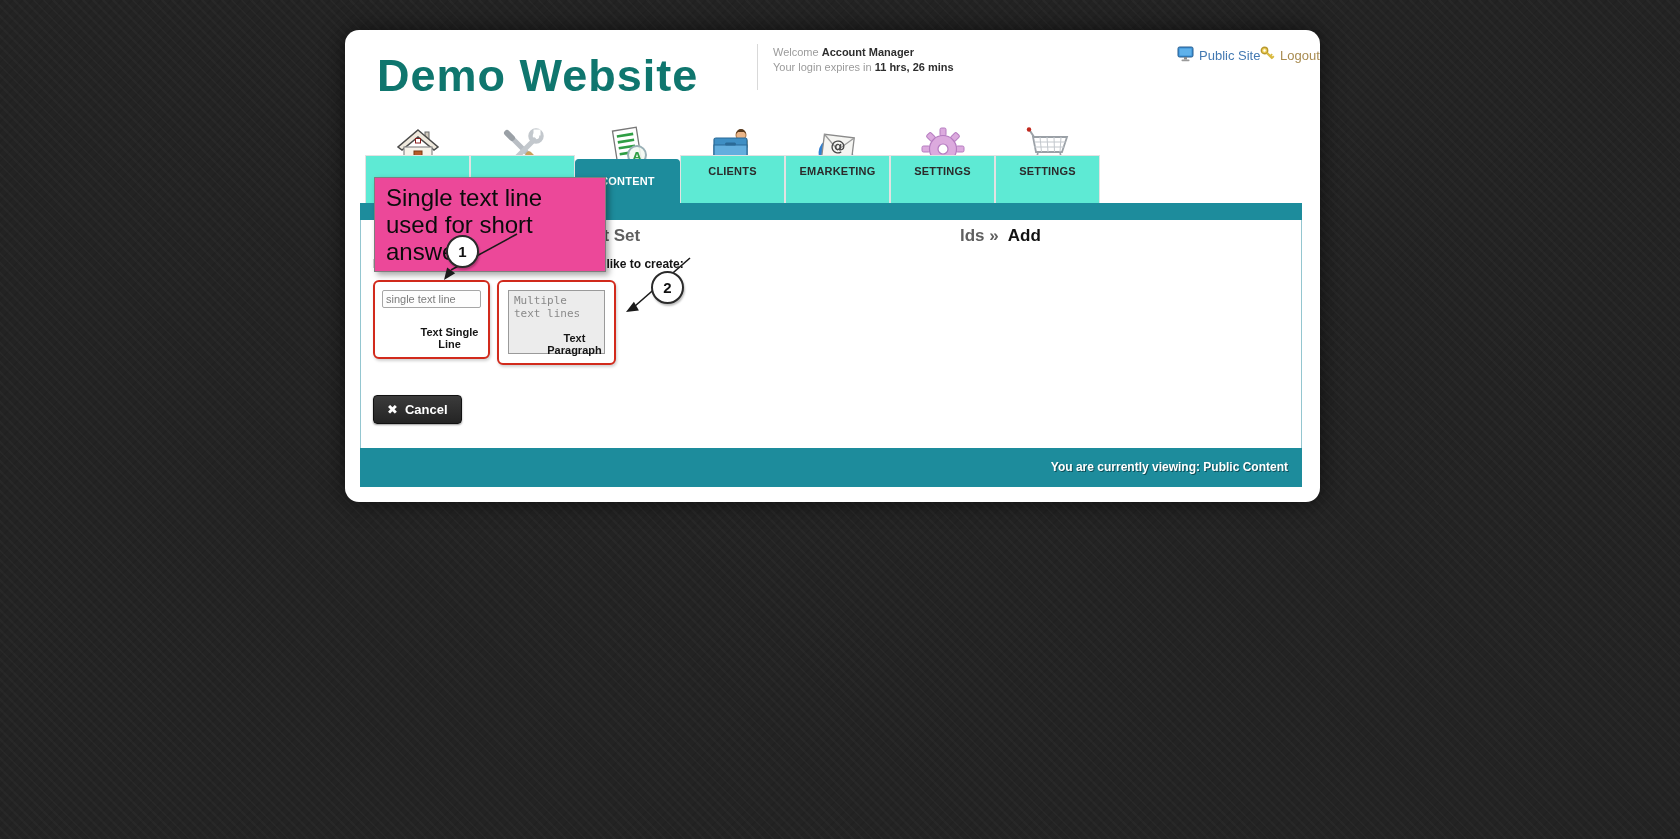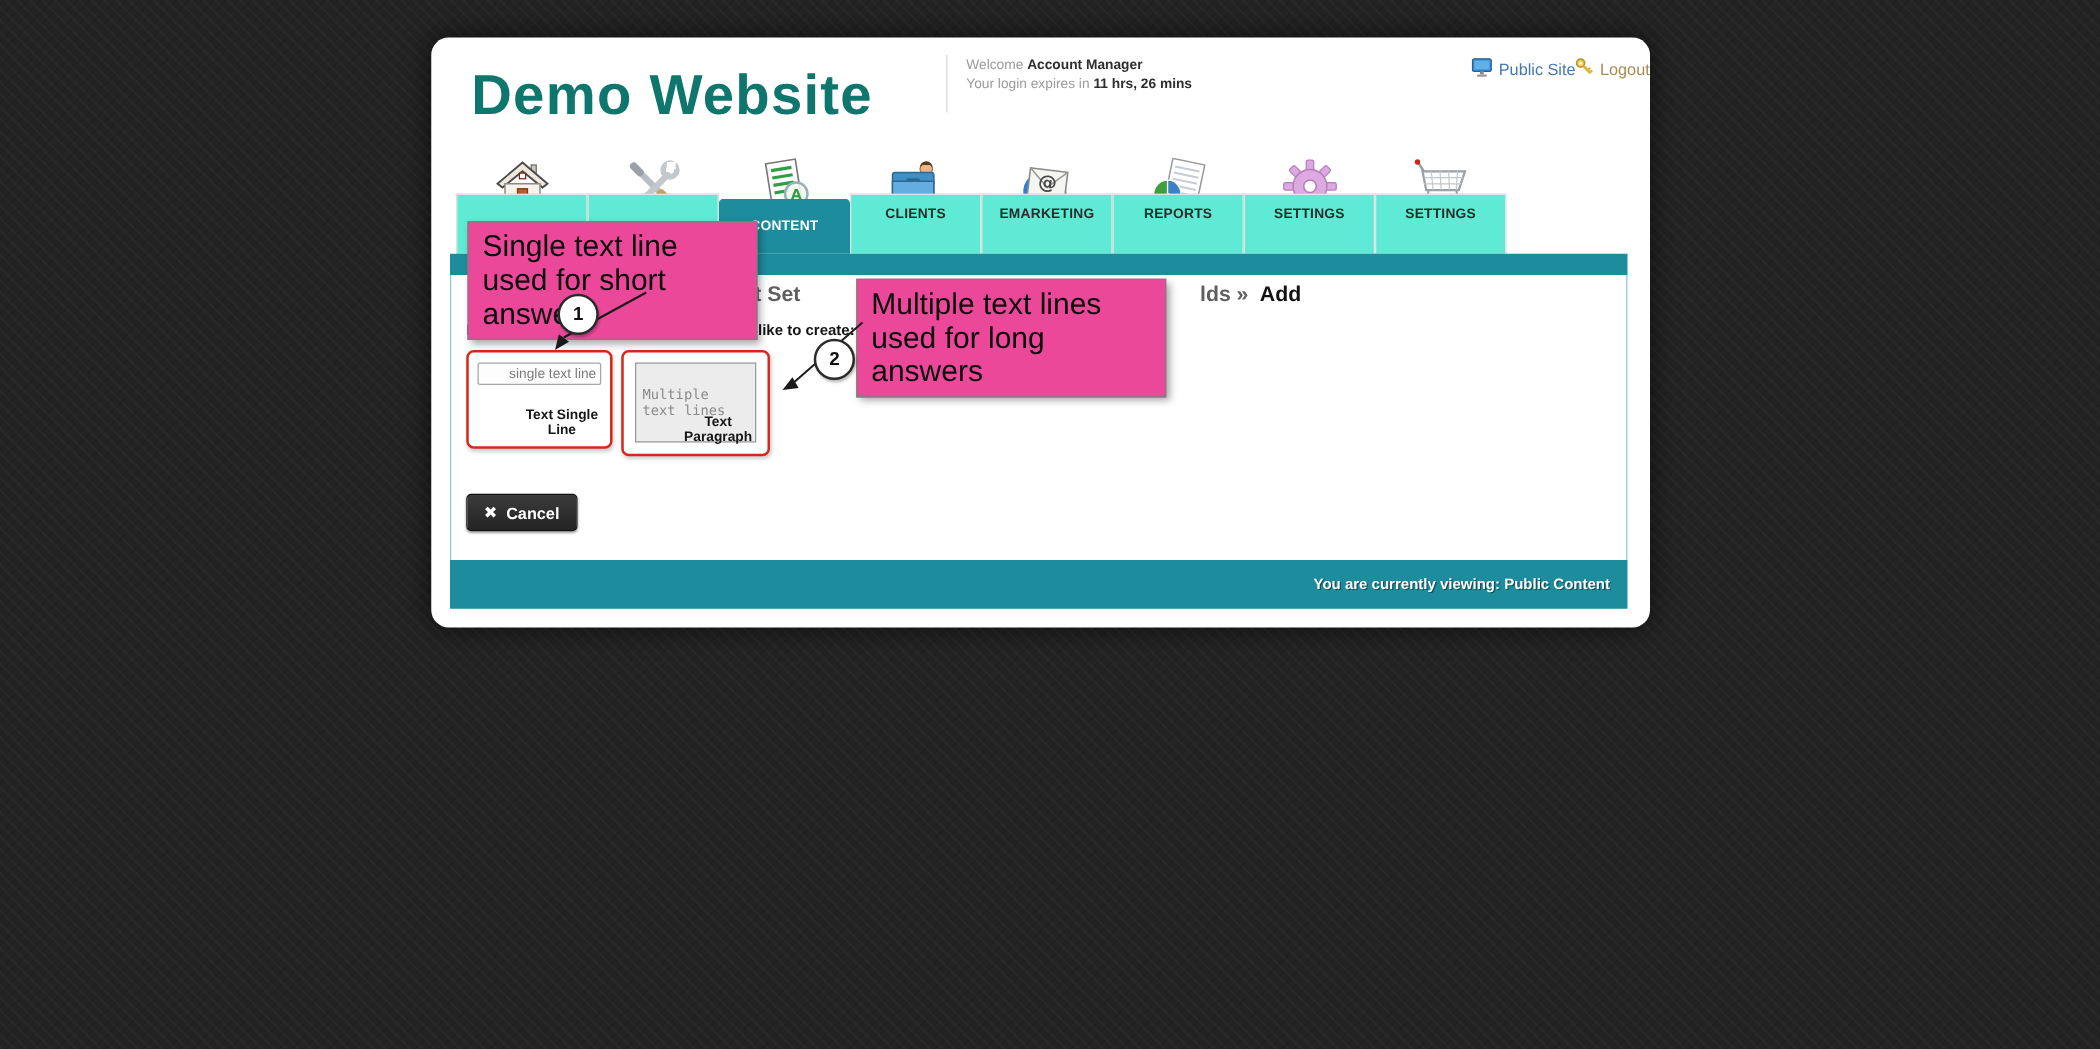--- a/index.html
+++ b/index.html
@@ -64,26 +64,26 @@
   .instruction { position:absolute; left:28px; top:227px; font-size:12px; font-weight:bold; color:#141414; }
 
   .opt-card {
     position:absolute; top:250px; background:#fff; border:2px solid #d22a1c; border-radius:6px;
     cursor:pointer; box-shadow:1px 2px 3px rgba(0,0,0,.18);
   }
   .opt-card-1 { left:28px; width:117px; height:79px; }
   .opt-card-2 { left:152px; width:119px; height:85px; }
   .opt-input {
     margin:8px 7px 0; height:18px; border:1px solid #a6a6a6; border-radius:2px; background:#fdfdfd;
-    font-size:11px; color:#7c7c7c; padding:2px 3px; overflow:hidden; white-space:nowrap; text-align:right;
+    font-size:11px; color:#7c7c7c; padding:2px 3px; overflow:hidden; white-space:nowrap; text-align:left;
   }
   .opt-textarea {
     margin:8px 9px 0; height:64px; border:1px solid #9a9a9a; background:#ececec;
     font-family:"DejaVu Sans Mono","Liberation Mono",monospace; font-size:11px; line-height:13px;
-    color:#8a8a8a; padding:18px 5px; white-space:pre-line; text-align:left; overflow:hidden;
+    color:#8a8a8a; padding:3px 5px; white-space:pre-line; text-align:left; overflow:hidden;
   }
   .opt-label { position:absolute; bottom:7px; left:0; right:0; text-align:center; font-size:11px; font-weight:bold; color:#161616;padding-left:36px; }
 
   .cancel-btn {
     position:absolute; left:28px; top:365px; display:inline-flex; align-items:center; gap:7px;
     background:linear-gradient(#3b3b3b,#242424); border:1px solid #111; border-radius:4px;
     color:#fff; font-size:13px; font-weight:bold; padding:6px 13px; cursor:pointer;
     box-shadow:0 1px 2px rgba(0,0,0,.4);
   }
 
@@ -224,38 +224,20 @@
             <g transform="rotate(7 23 21)">
               <rect x="8" y="10" width="30" height="22" fill="#f5f5f2" stroke="#8a8a8a" stroke-width="1.3"></rect>
               <polyline points="8,10 23,24 38,10" fill="none" stroke="#9a9a9a" stroke-width="1.3"></polyline>
               <text x="23" y="25" text-anchor="middle" font-size="15" font-weight="bold" fill="#4a4a4a" font-family="DejaVu Sans, sans-serif">@</text>
             </g>
           </svg>
         </span>
         <div class="band">EMARKETING</div>
       </div>
 
-      <div class="tab">
-        <span class="tab-icon">
-          <svg width="46" height="46" viewBox="0 0 46 46">
-            <g transform="rotate(12 28 18)">
-              <rect x="15" y="3" width="26" height="32" fill="#fff" stroke="#999" stroke-width="1.2"></rect>
-              <line x1="18" y1="9" x2="38" y2="9" stroke="#c3cdd6" stroke-width="1.6"></line>
-              <line x1="18" y1="14" x2="38" y2="14" stroke="#c3cdd6" stroke-width="1.6"></line>
-              <line x1="18" y1="19" x2="38" y2="19" stroke="#c3cdd6" stroke-width="1.6"></line>
-              <line x1="18" y1="24" x2="38" y2="24" stroke="#c3cdd6" stroke-width="1.6"></line>
-              <line x1="18" y1="29" x2="32" y2="29" stroke="#c3cdd6" stroke-width="1.6"></line>
-            </g>
-            <path d="M14 29 L14 18 A11 11 0 0 1 24.5 31.5 Z" fill="#3b82c4" stroke="#fff" stroke-width="1"></path>
-            <path d="M14 29 L24.5 31.5 A11 11 0 0 1 4.5 34.5 Z" fill="#d2452b" stroke="#fff" stroke-width="1"></path>
-            <path d="M14 29 L4.5 34.5 A11 11 0 0 1 14 18 Z" fill="#3f9e3f" stroke="#fff" stroke-width="1"></path>
-          </svg>
-        </span>
-        <div class="band">REPORTS</div>
-      </div>
 
       <div class="tab">
         <span class="tab-icon">
           <svg width="46" height="46" viewBox="0 0 46 46">
             <g fill="#dcaade" stroke="#b57cc0" stroke-width="1">
               <rect x="20" y="2" width="6" height="8" rx="1.5"></rect>
               <rect x="20" y="36" width="6" height="8" rx="1.5"></rect>
               <rect x="2" y="20" width="8" height="6" rx="1.5"></rect>
               <rect x="36" y="20" width="8" height="6" rx="1.5"></rect>
               <rect x="20" y="2" width="6" height="8" rx="1.5" transform="rotate(45 23 23)"></rect>
@@ -319,21 +301,20 @@
       <span>✖</span>
       <span>Cancel</span>
     </div>
 
     <div class="footer-bar">
       <span>You are currently viewing:</span>
       <b>Public Content</b>
     </div>
 
     <div class="callout callout-1">Single text line used for short answers</div>
-    <div class="callout callout-2">Multiple text lines used for long answers</div>
 
     <svg class="anno-svg" width="975" height="472" viewBox="0 0 975 472">
       <line x1="172" y1="204" x2="106" y2="240" stroke="#1a1a1a" stroke-width="1.6"></line>
       <polygon points="99,250 110.2,243.3 102.1,237.4" fill="#1a1a1a"></polygon>
       <line x1="345" y1="228" x2="290" y2="276" stroke="#1a1a1a" stroke-width="1.6"></line>
       <polygon points="281,282 288.9,271.7 293.9,280.4" fill="#1a1a1a"></polygon>
     </svg>
 
     <div class="num-circle num-1">1</div>
     <div class="num-circle num-2">2</div>

